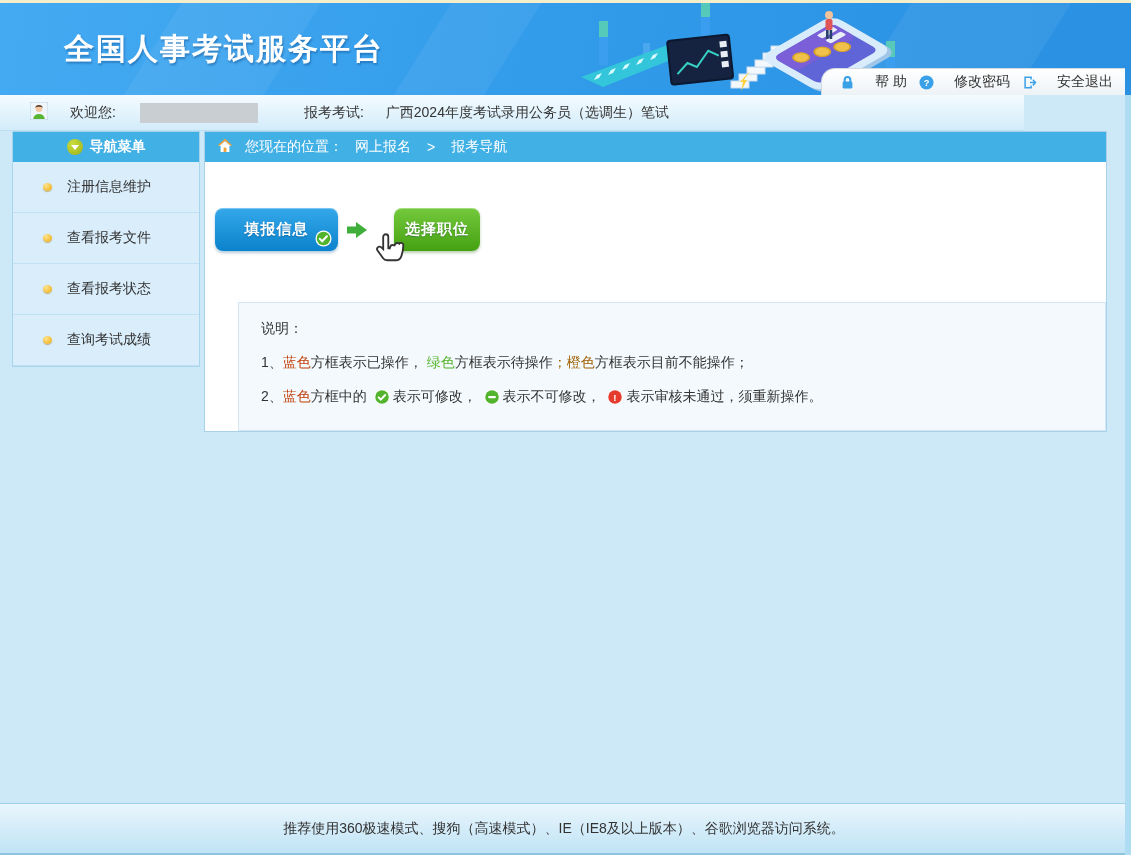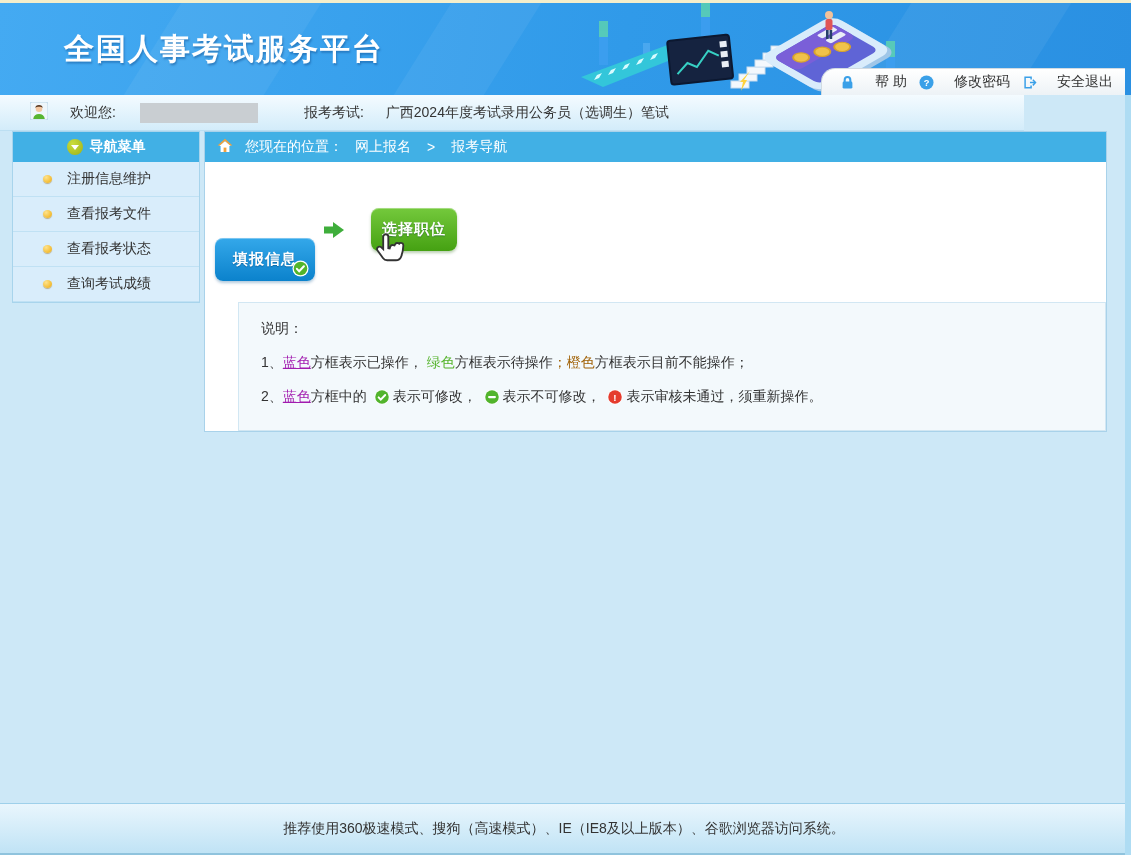--- a/index.html
+++ b/index.html
@@ -61,21 +61,21 @@
     display:flex; align-items:center; justify-content:center; gap:7px;
   }
   .nav-circle {
     width:16px; height:16px; border-radius:50%;
     background:radial-gradient(circle at 35% 30%,#cadd3d,#9cb118);
     display:flex; align-items:center; justify-content:center;
   }
   .nav-circle .chev { width:0; height:0; border-left:4px solid transparent; border-right:4px solid transparent; border-top:5px solid #fff; margin-top:1px; }
   .nav-list { list-style:none; margin:0; padding:0; }
   .nav-item {
-    height:35px; display:flex; align-items:center; padding-left:30px;
+    height:51px; display:flex; align-items:center; padding-left:30px;
     background:#d9edfb; border-bottom:1px solid #c0e1f4;
     font-size:14px; color:#333; cursor:pointer;
   }
   .bullet {
     width:9px; height:8px; border-radius:50%; margin-right:15px;
     background:radial-gradient(circle at 35% 30%,#ffe38c,#eda90a);
     box-shadow:0 1px 1px rgba(150,100,0,.45);
   }
 
   .main-panel { width:903px; margin-left:4px; background:#fff; border:1px solid #a9d2ea; position:relative; }
@@ -87,41 +87,40 @@
 
   .flow-row { position:relative; margin:46px 0 0 10px; height:64px; display:flex; align-items:flex-start; }
   .btn {
     height:43px; border:none; border-radius:8px; position:relative;
     color:#fff; font-weight:bold; font-size:15px; letter-spacing:1px;
     display:flex; align-items:center; justify-content:center; cursor:pointer;
     font-family:inherit;
     text-shadow:0 1px 1px rgba(0,40,80,.35);
   }
   .btn-blue {
-    width:100px; background:linear-gradient(#34a8ea,#0b82cc);
+    width:123px; background:linear-gradient(#34a8ea,#0b82cc);
     box-shadow:inset 0 1px 0 rgba(255,255,255,.35), 0 2px 3px rgba(0,80,140,.3);
-    margin-top:30px;
   }
   .btn-green {
     width:86px; background:linear-gradient(#74c93c,#45a112);
     box-shadow:inset 0 1px 0 rgba(255,255,255,.35), 0 2px 3px rgba(30,100,0,.3);
     margin-left:20px;
   }
   .badge-check { position:absolute; right:6px; bottom:1px; }
   .flow-arrow { margin:13px 7px 0 9px; }
   .hand-cursor { position:absolute; left:158px; top:24px; z-index:5; }
 
   .notice-box {
     margin:30px 12px 0 33px; width:868px;
     background:#f3f9fc; border:1px solid #d2e7f3;
     padding:15px 20px 20px 22px; font-size:14px; line-height:20px;
   }
   .notice-box p { margin:0; }
   .notice-box p + p { margin-top:14px; }
-  .c-blue { color:#a21caf;text-decoration:underline; }
+  .c-blue { color:#c2410c; }
   .c-green { color:#54b32a; }
   .c-orange { color:#a16207; }
   .inline-ic { display:inline-block; vertical-align:-4px; margin:0 3px; }
 
   
   .page-footer {
     position:absolute; left:0; right:3px; bottom:0; height:52px;
     background:linear-gradient(#e9f6fd,#c0e3f5);
     border-top:1px solid #9ed0ea; border-bottom:2px solid #8fc3dd;
     display:flex; align-items:center; justify-content:center;

